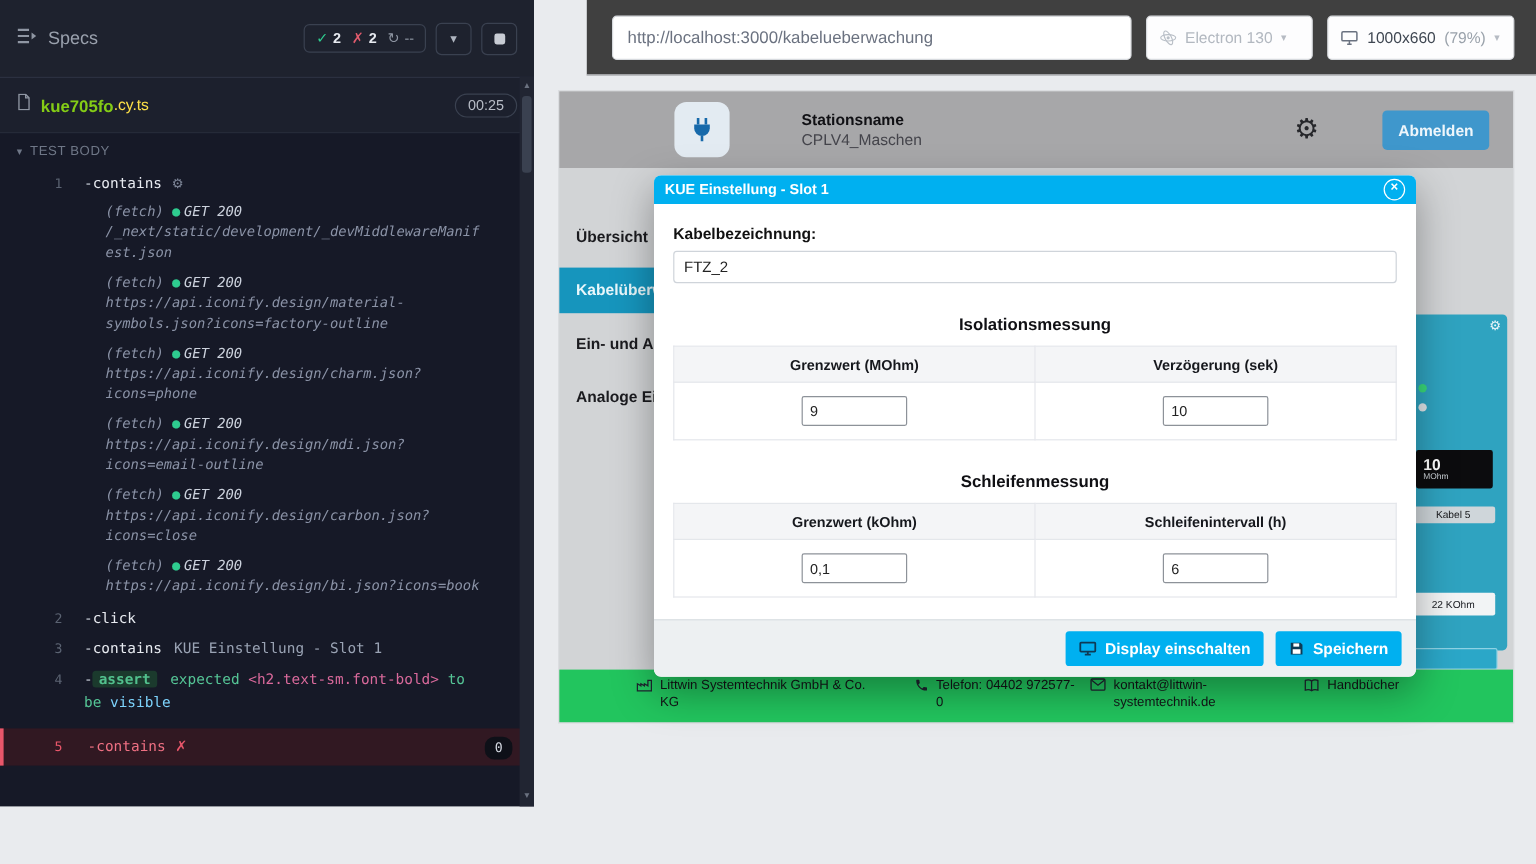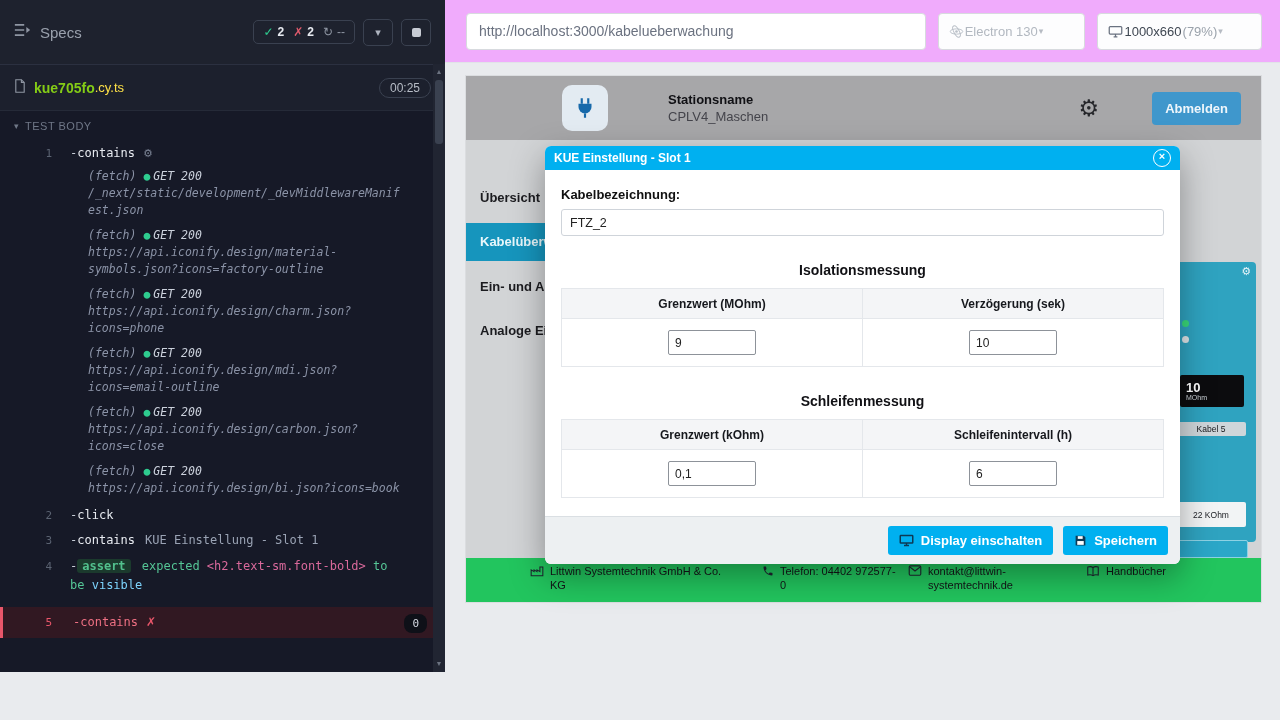--- a/index.html
+++ b/index.html
@@ -45,24 +45,24 @@
   .fail{color:#ef7083;}
   .fail-x{color:#e8566a;margin-left:8px;font-family:"DejaVu Sans",sans-serif;}
   .count-badge{position:absolute;right:18px;top:7px;background:#0e1018;border-radius:8px;padding:1px 8px;color:#d6dae3;font-size:11px;font-style:normal;}
   
   .sb-scroll{position:absolute;right:0;top:64px;bottom:0;width:12px;background:#212532;}
   .sb-scroll .arr{position:absolute;left:0;width:12px;height:12px;color:#6b7280;font-size:7px;text-align:center;line-height:12px;}
   .sb-scroll .arr.up{top:2px;} .sb-scroll .arr.down{bottom:2px;}
   .sb-thumb{position:absolute;left:2px;top:16px;width:8px;height:64px;background:#3a4150;border-radius:3px;}
   
   #stage{position:absolute;left:445px;top:0;right:0;bottom:0;background:#e9ebee;}
-  .topbar{height:62px;background:#f0abfc;border-bottom:1px solid #e1e3e8;display:flex;align-items:center;padding:0 18px 0 21px;}
+  .topbar{height:62px;background:#404040;border-bottom:1px solid #e1e3e8;display:flex;align-items:center;padding:0 18px 0 21px;margin-left:44px;}
   .url-input{width:438px;height:35px;background:#fff;border:1px solid #d7dade;border-radius:4px;padding:0 12px;
              font-size:14px;color:#6b7280;font-family:"Liberation Sans",sans-serif;outline:none;}
-  .sel{height:35px;background:#fdfdfe;border:1px solid #d7dade;border-radius:4px;display:flex;align-items:center;gap:1px;padding:0 10px;margin-left:12px;}
+  .sel{height:35px;background:#fdfdfe;border:1px solid #d7dade;border-radius:4px;display:flex;align-items:center;gap:7px;padding:0 10px;margin-left:12px;}
   .sel .chev{color:#b6bbc3;font-size:9px;}
   .sel-browser{width:127px;color:#b2b8c0;font-size:13px;}
   .sel-size{width:144px;font-size:13px;color:#3f4752;}
   .sel-size .pct{color:#9aa2ab;}
   
   .aut{position:absolute;left:21px;top:76px;width:795px;height:526px;background:#d2d4d6;overflow:hidden;box-shadow:0 0 0 1px rgba(0,0,0,.06);}
   .aut-header{height:64px;background:#a7a7a9;display:flex;align-items:center;padding-left:96px;}
   .logo{width:46px;height:46px;background:#e3ebf2;border-radius:10px;display:flex;align-items:center;justify-content:center;}
   .station{margin-left:60px;}
   .station .lbl{font-weight:bold;font-size:13px;color:#101014;}
@@ -76,21 +76,21 @@
   .bg-panel .p-gear{position:absolute;right:5px;top:3px;color:#e8f4f8;font-size:11px;font-family:"DejaVu Sans",sans-serif;}
   .led{position:absolute;width:7px;height:7px;border-radius:50%;}
   .led.green{left:16px;top:58px;background:#39d97a;}
   .led.gray{left:16px;top:74px;background:#dfe5e8;}
   .bg-display{position:absolute;left:14px;top:113px;width:58px;height:32px;background:#0c0c0e;color:#fff;border-radius:2px;
               display:flex;flex-direction:column;align-items:flex-start;justify-content:center;padding-left:6px;}
   .bg-display .dv{font-size:13px;font-weight:bold;line-height:13px;}
   .bg-display .du{font-size:7px;color:#cfd5da;}
   .bg-cable{position:absolute;left:10px;top:160px;width:70px;height:14px;background:#cfd6da;color:#17181b;font-size:8.5px;
             display:flex;align-items:center;justify-content:center;border-radius:2px;}
-  .bg-res{position:absolute;left:10px;top:240px;width:70px;height:25px;background:#f2f4f5;color:#202227;font-size:8.5px;
+  .bg-res{position:absolute;left:10px;top:232px;width:70px;height:19px;background:#f2f4f5;color:#202227;font-size:8.5px;
           display:flex;align-items:center;justify-content:center;border-radius:2px;}
   .chip{position:absolute;top:464px;height:16px;width:86px;background:#2ba7c8;border:1px solid #8ed2e4;border-radius:2px;}
   
   .aut-footer{position:absolute;left:0;right:0;bottom:0;height:44px;background:#22c55e;}
   .fcol{position:absolute;top:6px;display:flex;gap:6px;align-items:flex-start;color:#131417;font-size:11px;line-height:1.3;}
   .fcol .ficon{margin-top:1px;flex:none;}
   
   .modal{position:absolute;left:100px;top:146px;width:635px;background:#fff;border-radius:6px;z-index:50;
          box-shadow:0 12px 34px rgba(0,0,0,.35);overflow:hidden;}
   .m-title{height:24px;background:#00b0f0;color:#fff;font-weight:bold;font-size:12px;display:flex;align-items:center;

